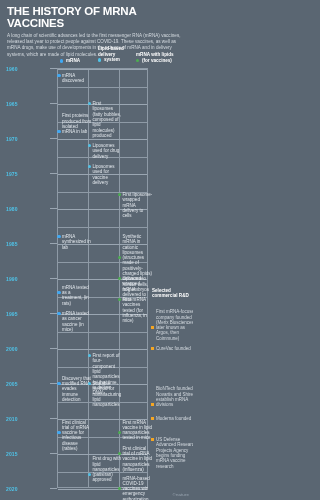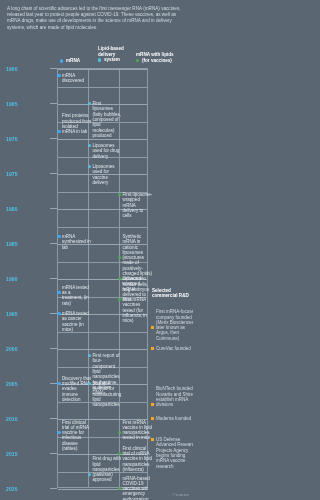--- a/index.html
+++ b/index.html
@@ -167,20 +167,21 @@
     color: #9aa6b2;
     letter-spacing: 0.1px;
   }
 </style>
 </head>
 <body>
 
 <div id="page">
 
   <div class="header">
+    <h1 class="title">The History of mRNA Vaccines</h1>
     <p class="standfirst">A long chain of scientific advances led to the first messenger RNA (mRNA) vaccines, released last year to protect people against COVID-19. These vaccines, as well as mRNA drugs, make use of developments in the science of mRNA and in delivery systems, which are made of lipid molecules.</p>
   </div>
 
   <div class="legend">
 
     <div class="legend-item" id="legend-mrna">
       <span class="lg-last">
         <span class="dot c-mrna"></span>
         <span>mRNA</span>
       </span>

